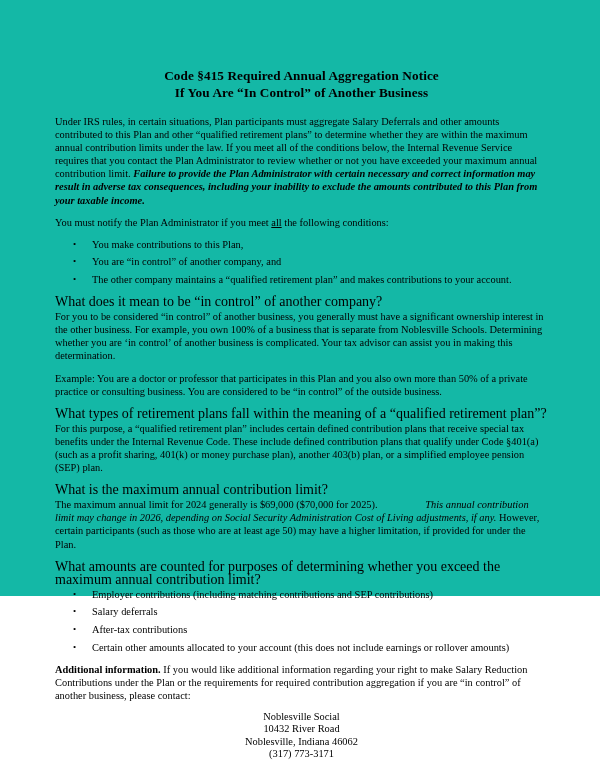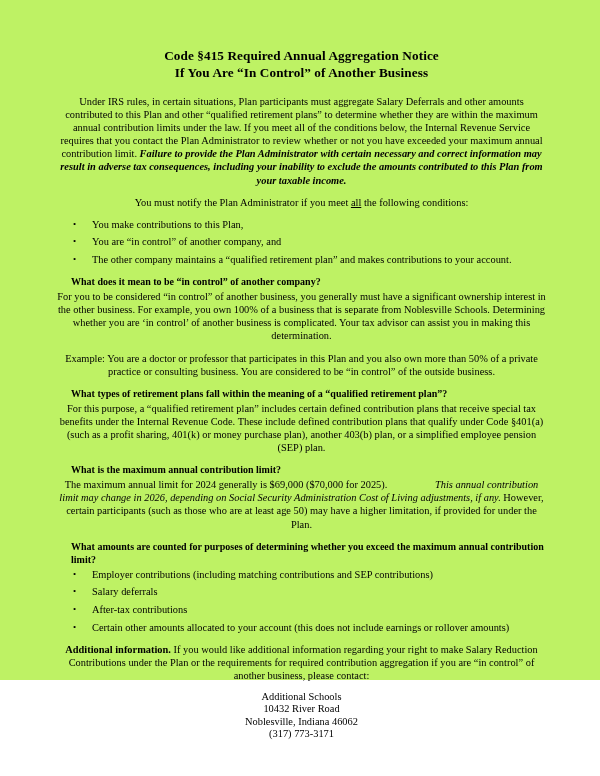--- a/index.html
+++ b/index.html
@@ -10,45 +10,45 @@
   body {
     width: 600px;
     height: 776px;
     font-family: "Liberation Serif", "DejaVu Serif", serif;
     color: #000000;
     -webkit-font-smoothing: antialiased;
   }
   .page {
     position: relative;
     width: 600px;
-    height: 680px;
-    background: #bef264;
+    height: 596px;
+    background: #14b8a6;
     box-sizing: border-box;
-    padding: 48px 52px 0 55px;
+    padding: 68px 52px 0 55px;
   }
   .doc-title {
     text-align: center;
     font-size: 13.2px;
     font-weight: bold;
     line-height: 16.5px;
     margin: 0 0 14px 0;
     letter-spacing: 0.1px;
   }
   .doc-title .line { display: block; }
   p.body-text {
     font-size: 10.4px;
     line-height: 13.1px;
     margin: 0 0 9px 0;
-    text-align: center;
+    text-align: left;
   }
   h2.section-heading {
-    font-size: 10px;
+    font-size: 14px;
     line-height: 13.1px;
-    font-weight: bold;
-    margin: 0 0 2px 16px;
+    font-weight: normal;
+    margin: 0 0 2px 0;
   }
   ul.bullet-list {
     list-style: none;
     margin: 0 0 9px 0;
     padding: 0;
   }
   ul.bullet-list li {
     position: relative;
     font-size: 10.4px;
     line-height: 13.1px;
@@ -113,19 +113,19 @@
   <ul class="bullet-list">
     <li><span class="bullet-glyph">•</span><span>Employer contributions (including matching contributions and SEP contributions)</span></li>
     <li><span class="bullet-glyph">•</span><span>Salary deferrals</span></li>
     <li><span class="bullet-glyph">•</span><span>After-tax contributions</span></li>
     <li><span class="bullet-glyph">•</span><span>Certain other amounts allocated to your account (this does not include earnings or rollover amounts)</span></li>
   </ul>
 
   <p class="body-text after-list tight"><strong class="bold-run">Additional information.</strong><span> If you would like additional information regarding your right to make Salary Reduction Contributions under the Plan or the requirements for required contribution aggregation if you are “in control” of another business, please contact:</span></p>
 
   <div class="contact-block">
-    <span class="contact-line">Additional Schools</span>
+    <span class="contact-line">Noblesville Social</span>
     <span class="contact-line">10432 River Road</span>
     <span class="contact-line">Noblesville, Indiana 46062</span>
     <span class="contact-line">(317) 773-3171</span>
   </div>
 
 </div>
 
 </body></html>

